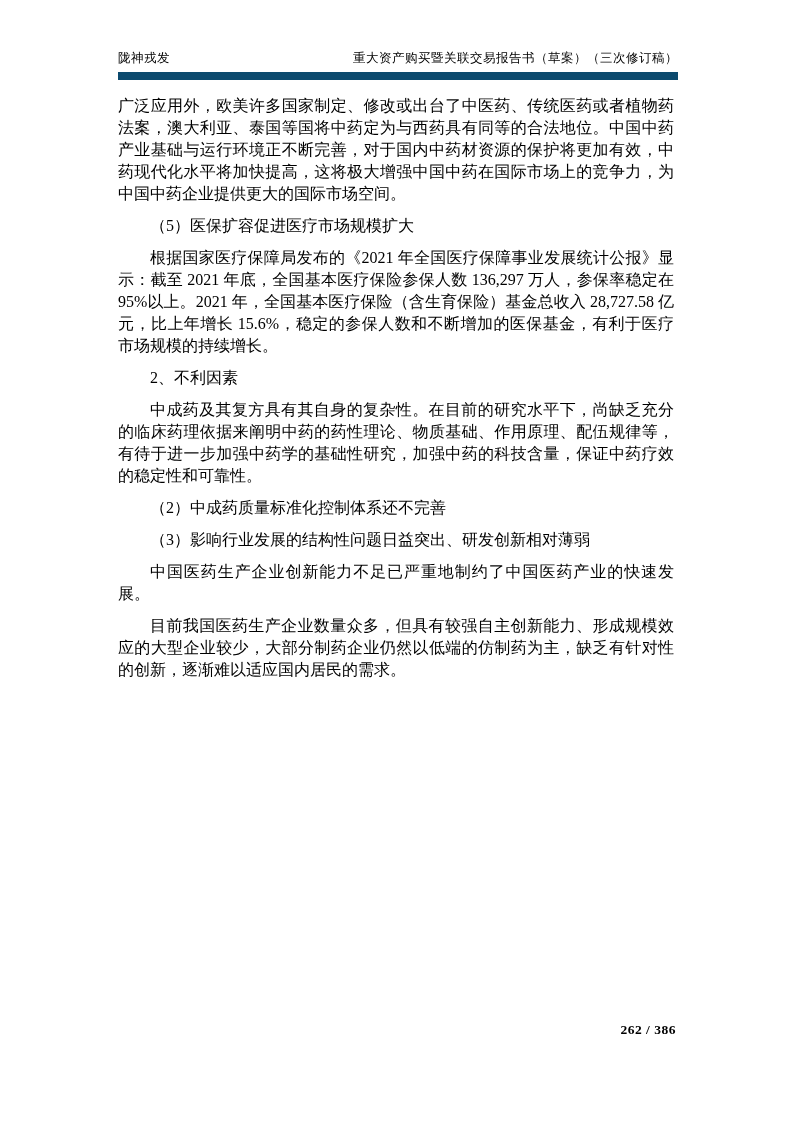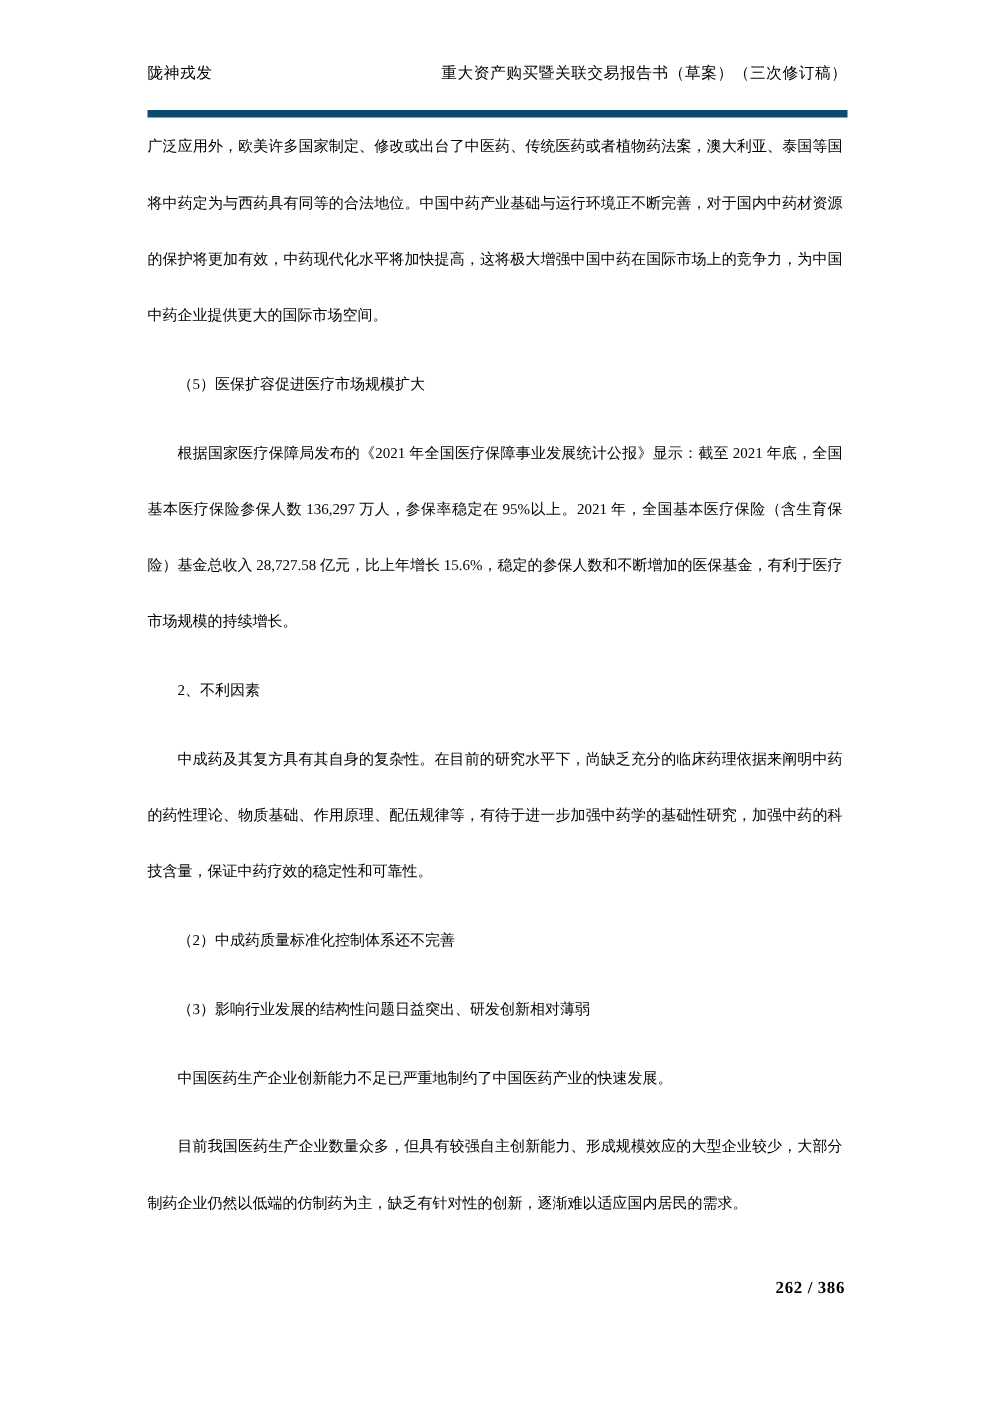--- a/index.html
+++ b/index.html
@@ -14,35 +14,35 @@
     overflow: hidden;
   }
   .header {
     position: absolute;
     left: 118px;
     top: 50px;
     width: 560px;
     display: flex;
     justify-content: space-between;
     align-items: flex-end;
-    border-bottom: 6px solid #0c4a6e;
-    padding-bottom: 21px;
+    border-bottom: 8px solid #0c4a6e;
+    padding-bottom: 5px;
     font-size: 12.5px;
     letter-spacing: 0.5px;
     white-space: nowrap;
   }
   .content {
     position: absolute;
     left: 118px;
     top: 95px;
     width: 556px;
   }
   .content p {
-    font-size: 12px;
-    line-height: 45px;
+    font-size: 16px;
+    line-height: 22px;
     text-align: justify;
     text-indent: 2em;
     margin-bottom: 10px;
     word-break: break-all;
   }
   .content p.noindent { text-indent: 0; }
   .footer {
     position: absolute;
     top: 1022px;
     right: 117px;

